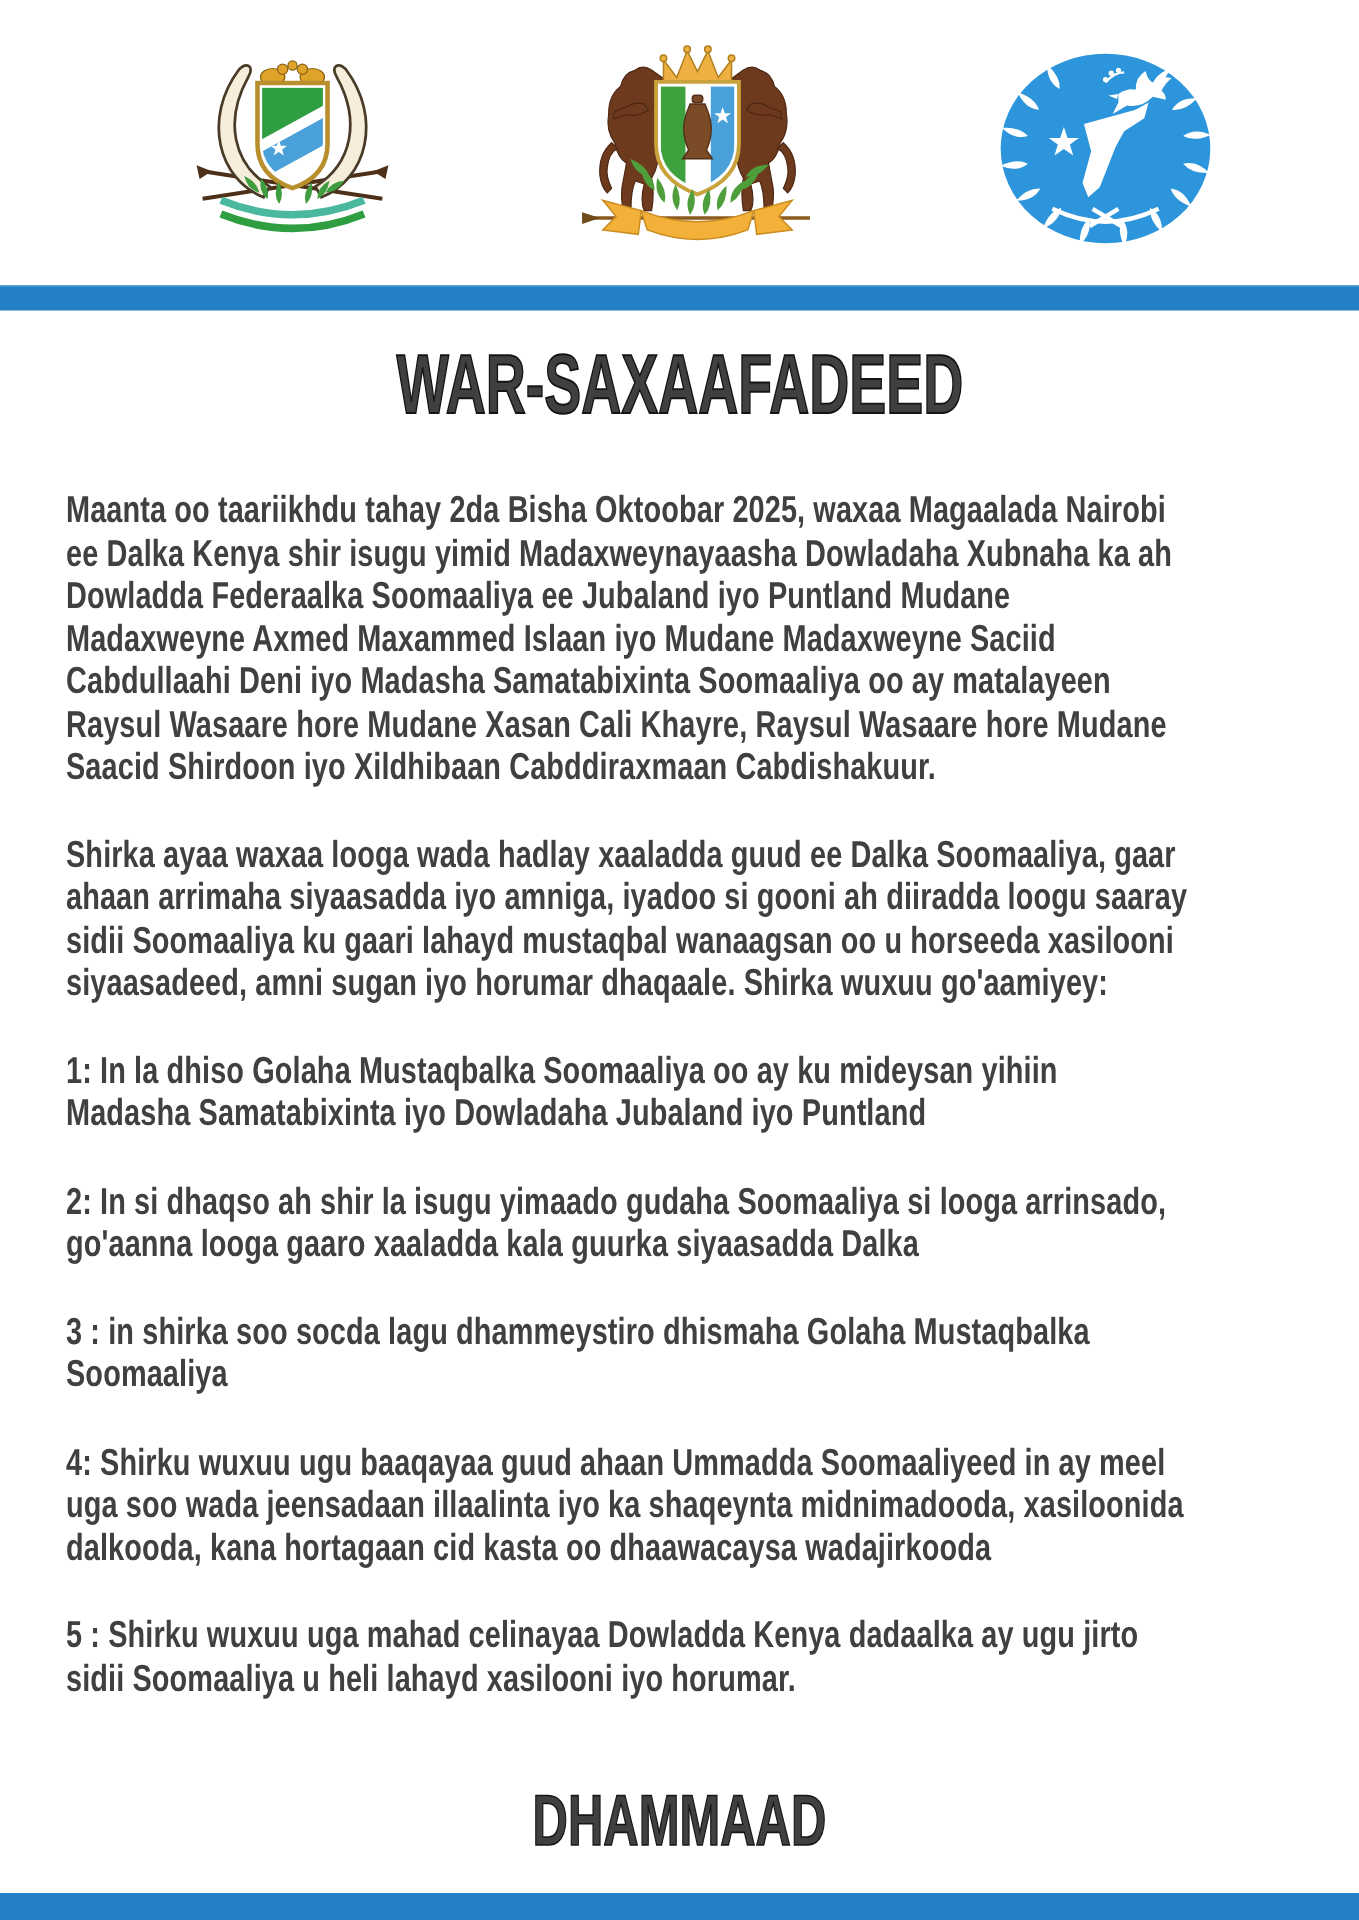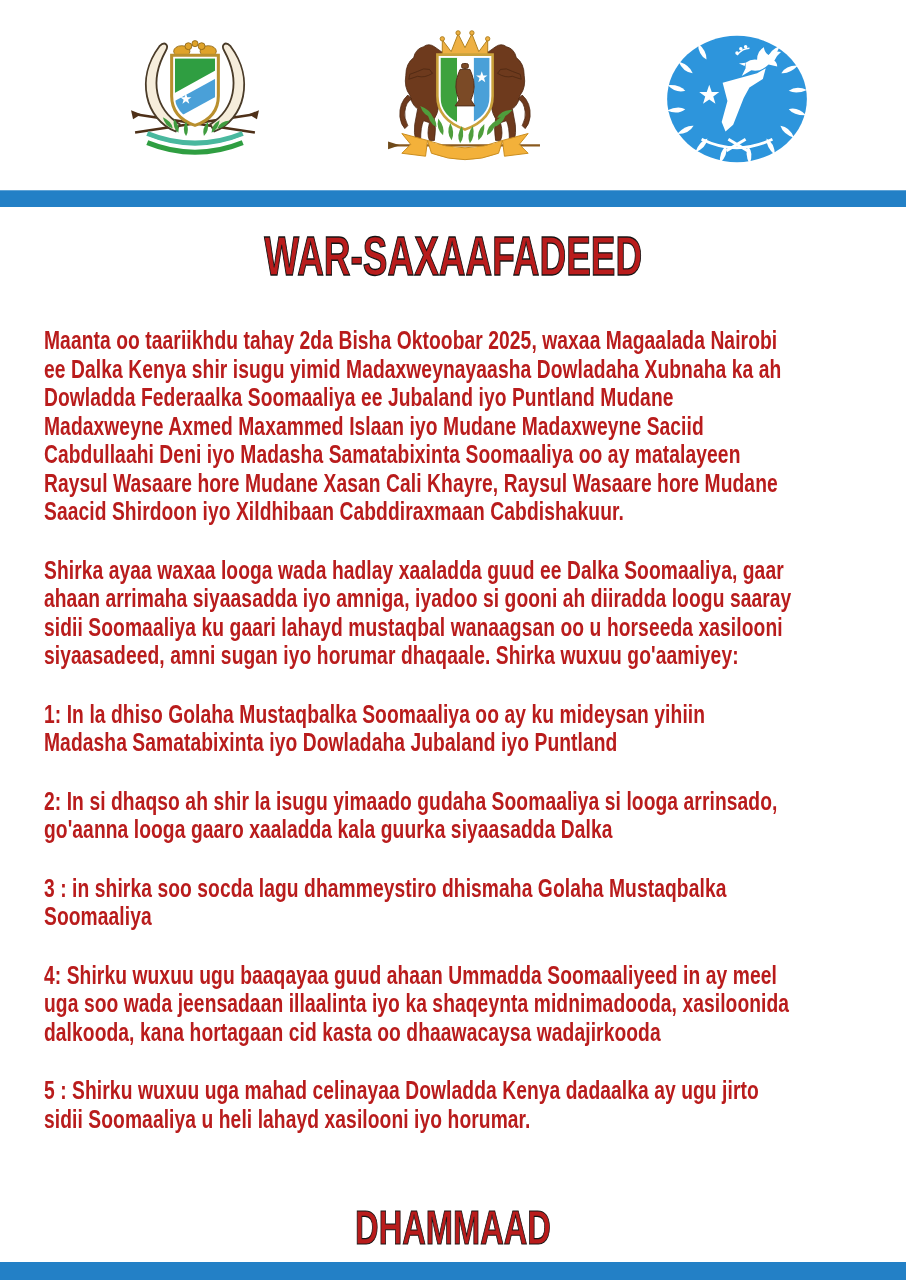--- a/index.html
+++ b/index.html
@@ -3,21 +3,21 @@
 <meta charset="utf-8">
 <style>
   html,body{margin:0;padding:0;background:#e9e9e9;}
   .page{
     position:relative;
     width:906px;height:1280px;
     margin:0 auto;
     background:#ffffff;
     overflow:hidden;
     font-family:"Liberation Sans", sans-serif;
-    color:#b91c1c;
+    color:#404040;
   }
   
   .emblem{position:absolute;}
   .emblem-jubaland{left:118px;top:34px;width:154px;height:132px;}
   .emblem-puntland{left:386px;top:26px;width:158px;height:146px;}
   .emblem-forum{left:662px;top:32px;width:150px;height:134px;}
   
   .bar{position:absolute;left:0;right:0;background:#2380c6;}
   .bar-top{top:190px;height:16px;border-top:1px solid #5fa3d6;}
   .bar-bottom{top:1262px;height:18px;}
@@ -44,21 +44,21 @@
   }
   .content p{
     margin:0 0 30px 0;
     font-size:25px;line-height:28.5px;font-weight:700;
     white-space:pre-line;
     letter-spacing:0.1px;
   }
   
   .end-title{
     position:absolute;top:1186px;left:0;right:0;
-    margin:16px;text-align:center;
+    margin:3px;text-align:center;
     font-size:48px;line-height:52px;font-weight:700;
   }
   .end-title .squeeze{
     display:inline-block;
     transform:scaleX(0.68);
     transform-origin:center top;
     -webkit-text-stroke:1.1px #141414;
     white-space:nowrap;
   }
   .defs-holder{position:absolute;width:0;height:0;overflow:hidden;}

